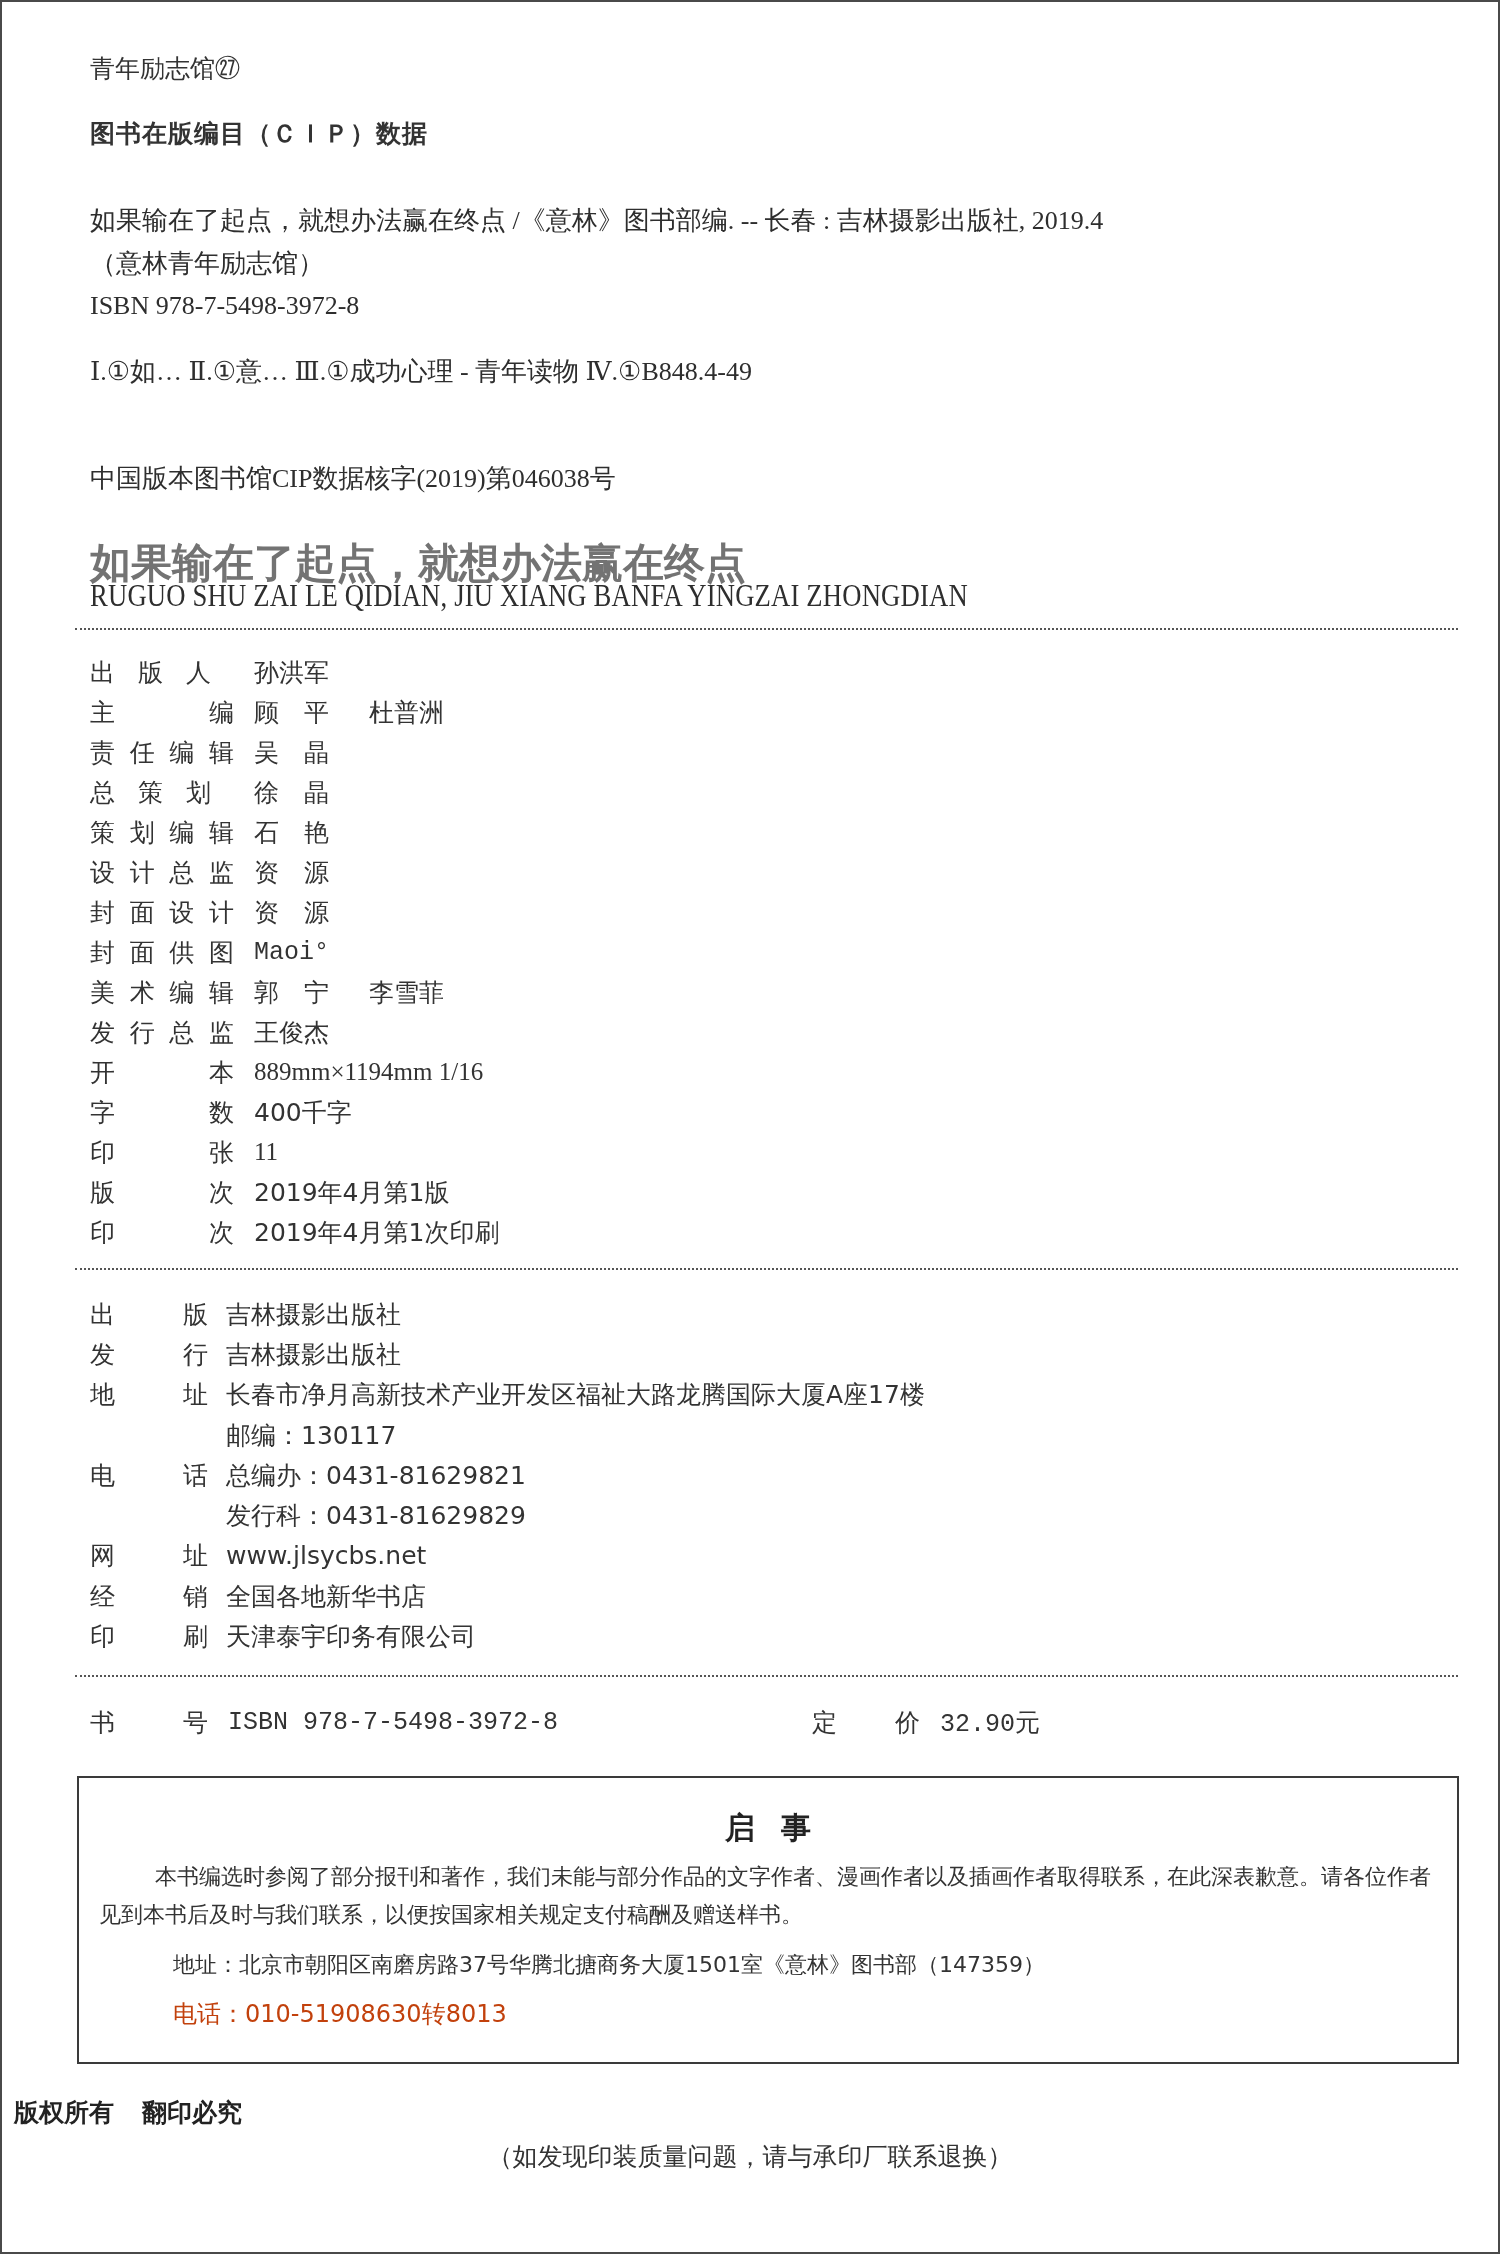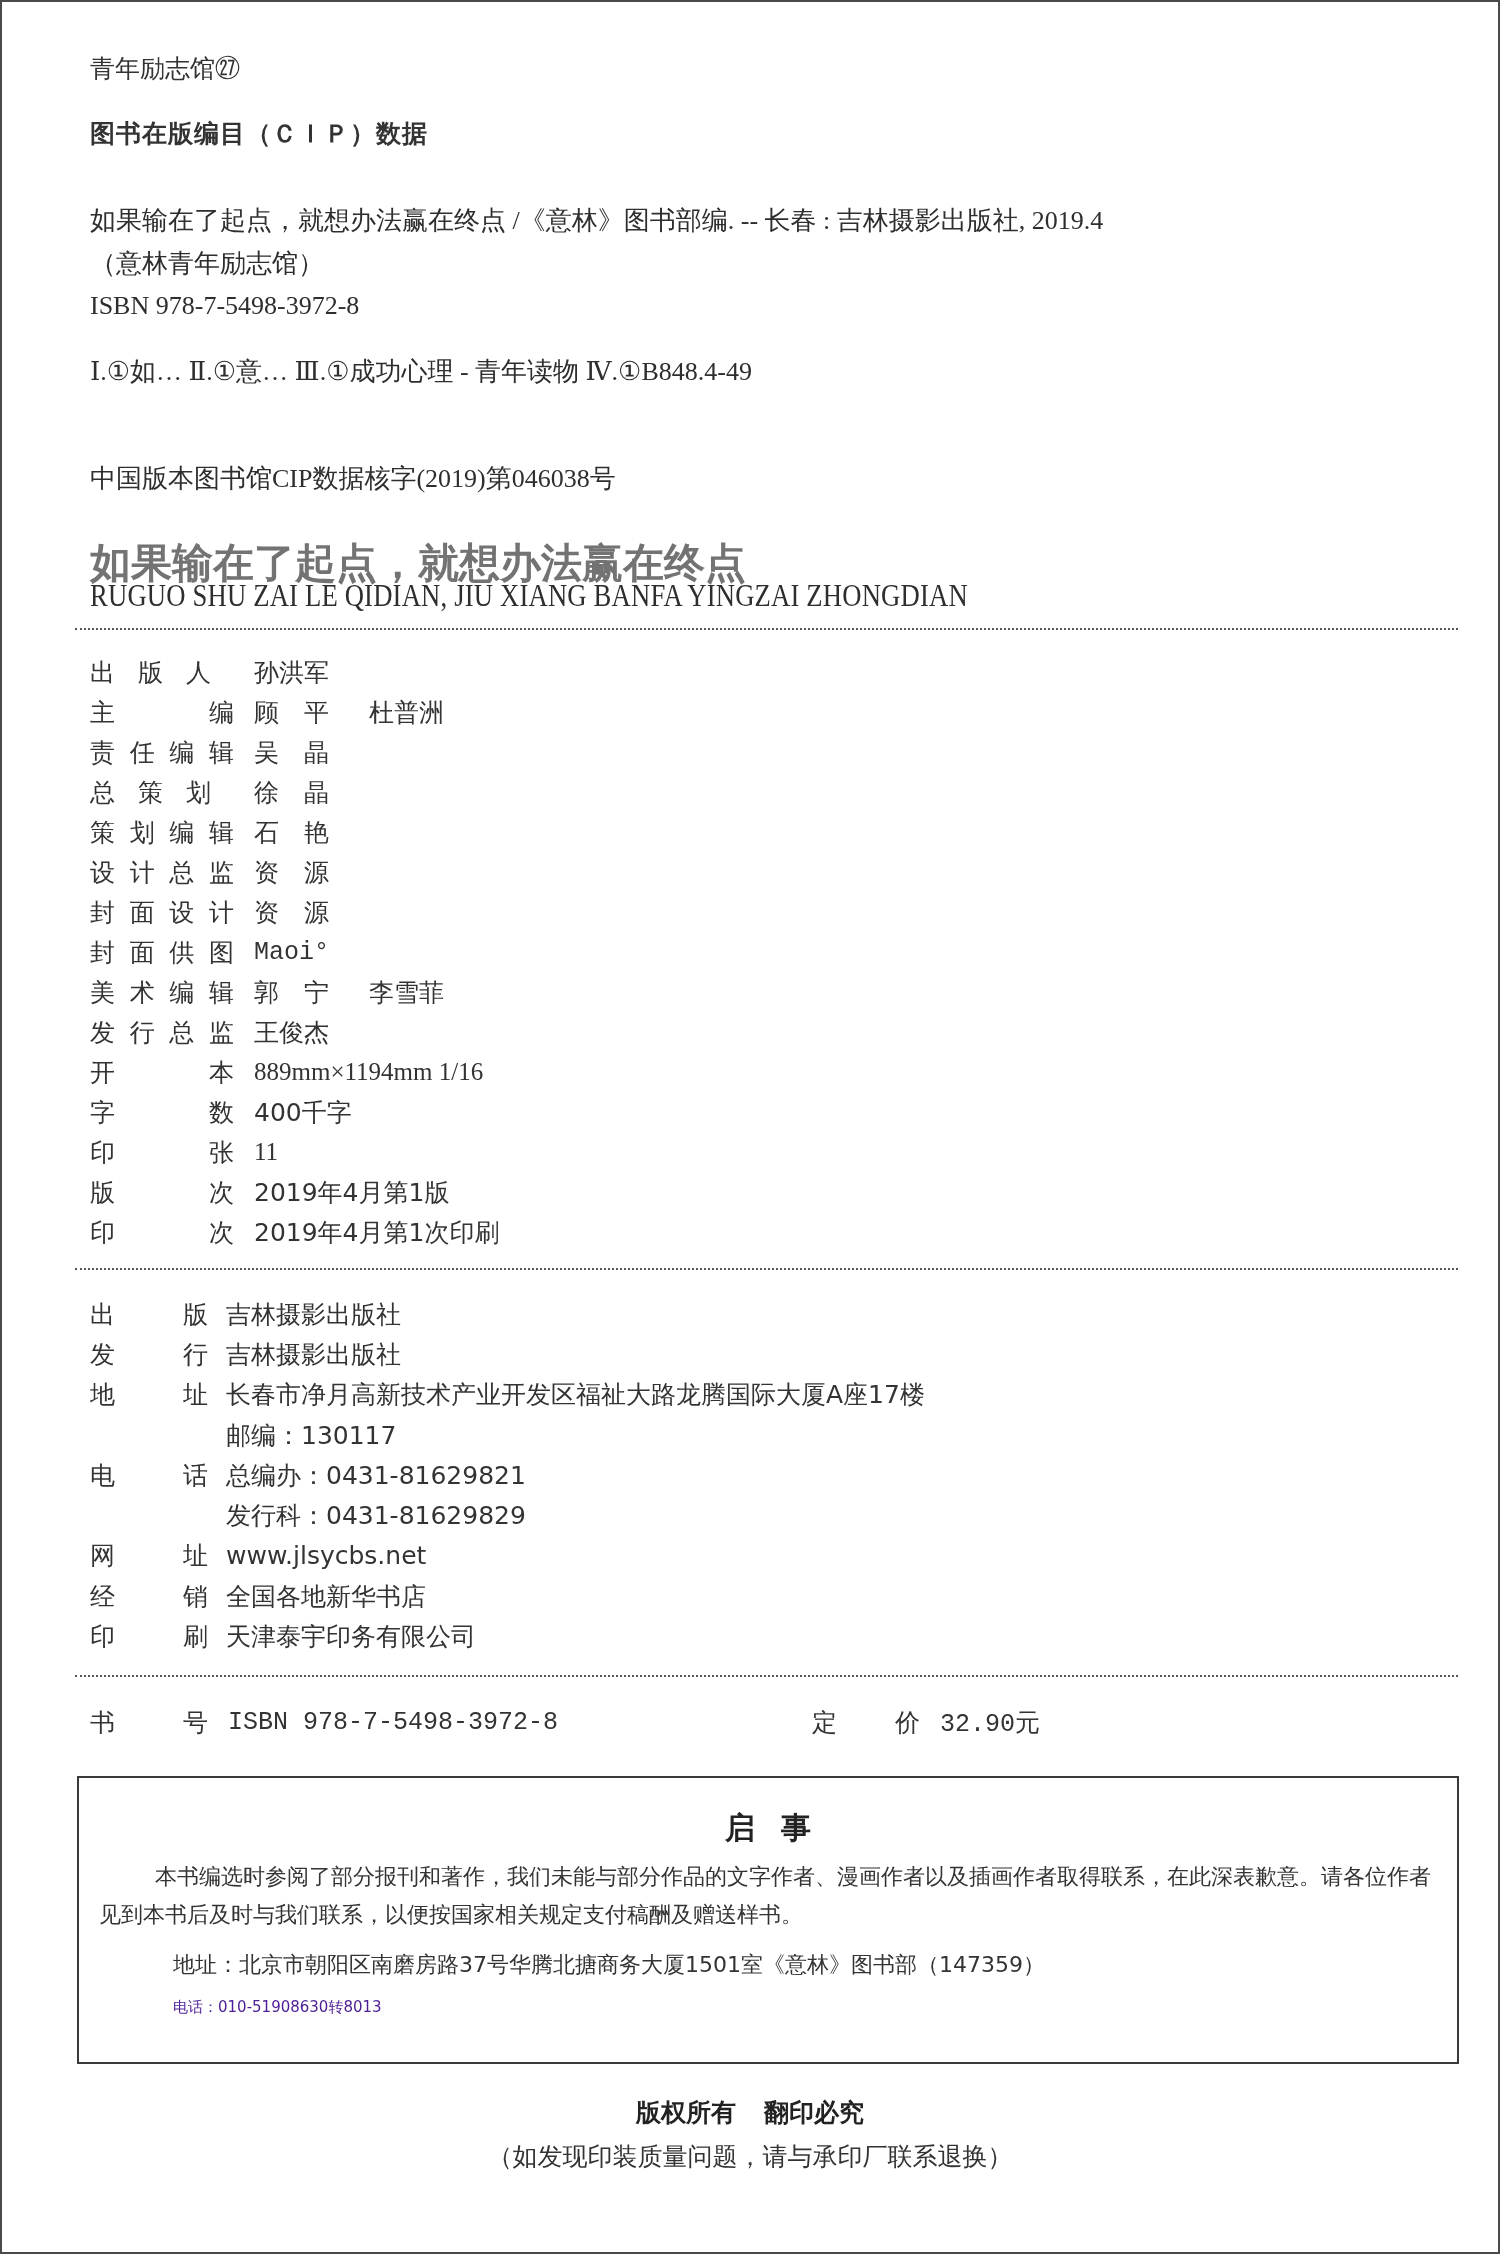--- a/index.html
+++ b/index.html
@@ -43,23 +43,23 @@
     .price-group { position: absolute; left: 812px; top: 1706px; display: flex; align-items: center; font-size: 25px; color: #333; }
     .price-group .label { width: 108px; display: flex; justify-content: space-between; margin-right: 20px; }
 
     .notice-box {
       position: absolute; left: 77px; top: 1776px; width: 1378px; height: 284px;
       border: 2px solid #3a3a3a;
     }
     .notice-title { position: absolute; left: 0; width: 100%; top: 30px; text-align: center; font-size: 30px; font-weight: bold; letter-spacing: 26px; color: #222; text-indent: 26px; }
     .notice-para { position: absolute; left: 20px; width: 1340px; top: 80px; font-size: 22px; line-height: 38px; color: #333; text-indent: 56px; }
     .notice-addr { position: absolute; left: 94px; top: 172px; font-size: 22px; color: #333; }
-    .notice-phone { position: absolute; left: 94px; top: 220px; font-size: 15px; color: #4c1d95; }
-
-    .copyright { position: absolute; left: 0; width: 1500px; top: 2096px; text-align: center; font-size: 25px; font-weight: bold; color: #222; }
+    .notice-phone { position: absolute; left: 94px; top: 220px; font-size: 24px; color: #c2410c; }
+
+    .copyright { position: absolute; left: 0; width: 1500px; top: 2096px; font-size: 25px; font-weight: bold; color: #222; }
     .copyright span { margin: 0 14px; }
     .quality-note { position: absolute; left: 0; width: 1500px; top: 2140px; text-align: center; font-size: 25px; color: #333; }
   </style>
 </head>
 <body>
 
 <div class="page-border"></div>
 
 <div class="abs series">青年励志馆㉗</div>
 <div class="abs cip-heading">图书在版编目（ＣＩＰ）数据</div>

